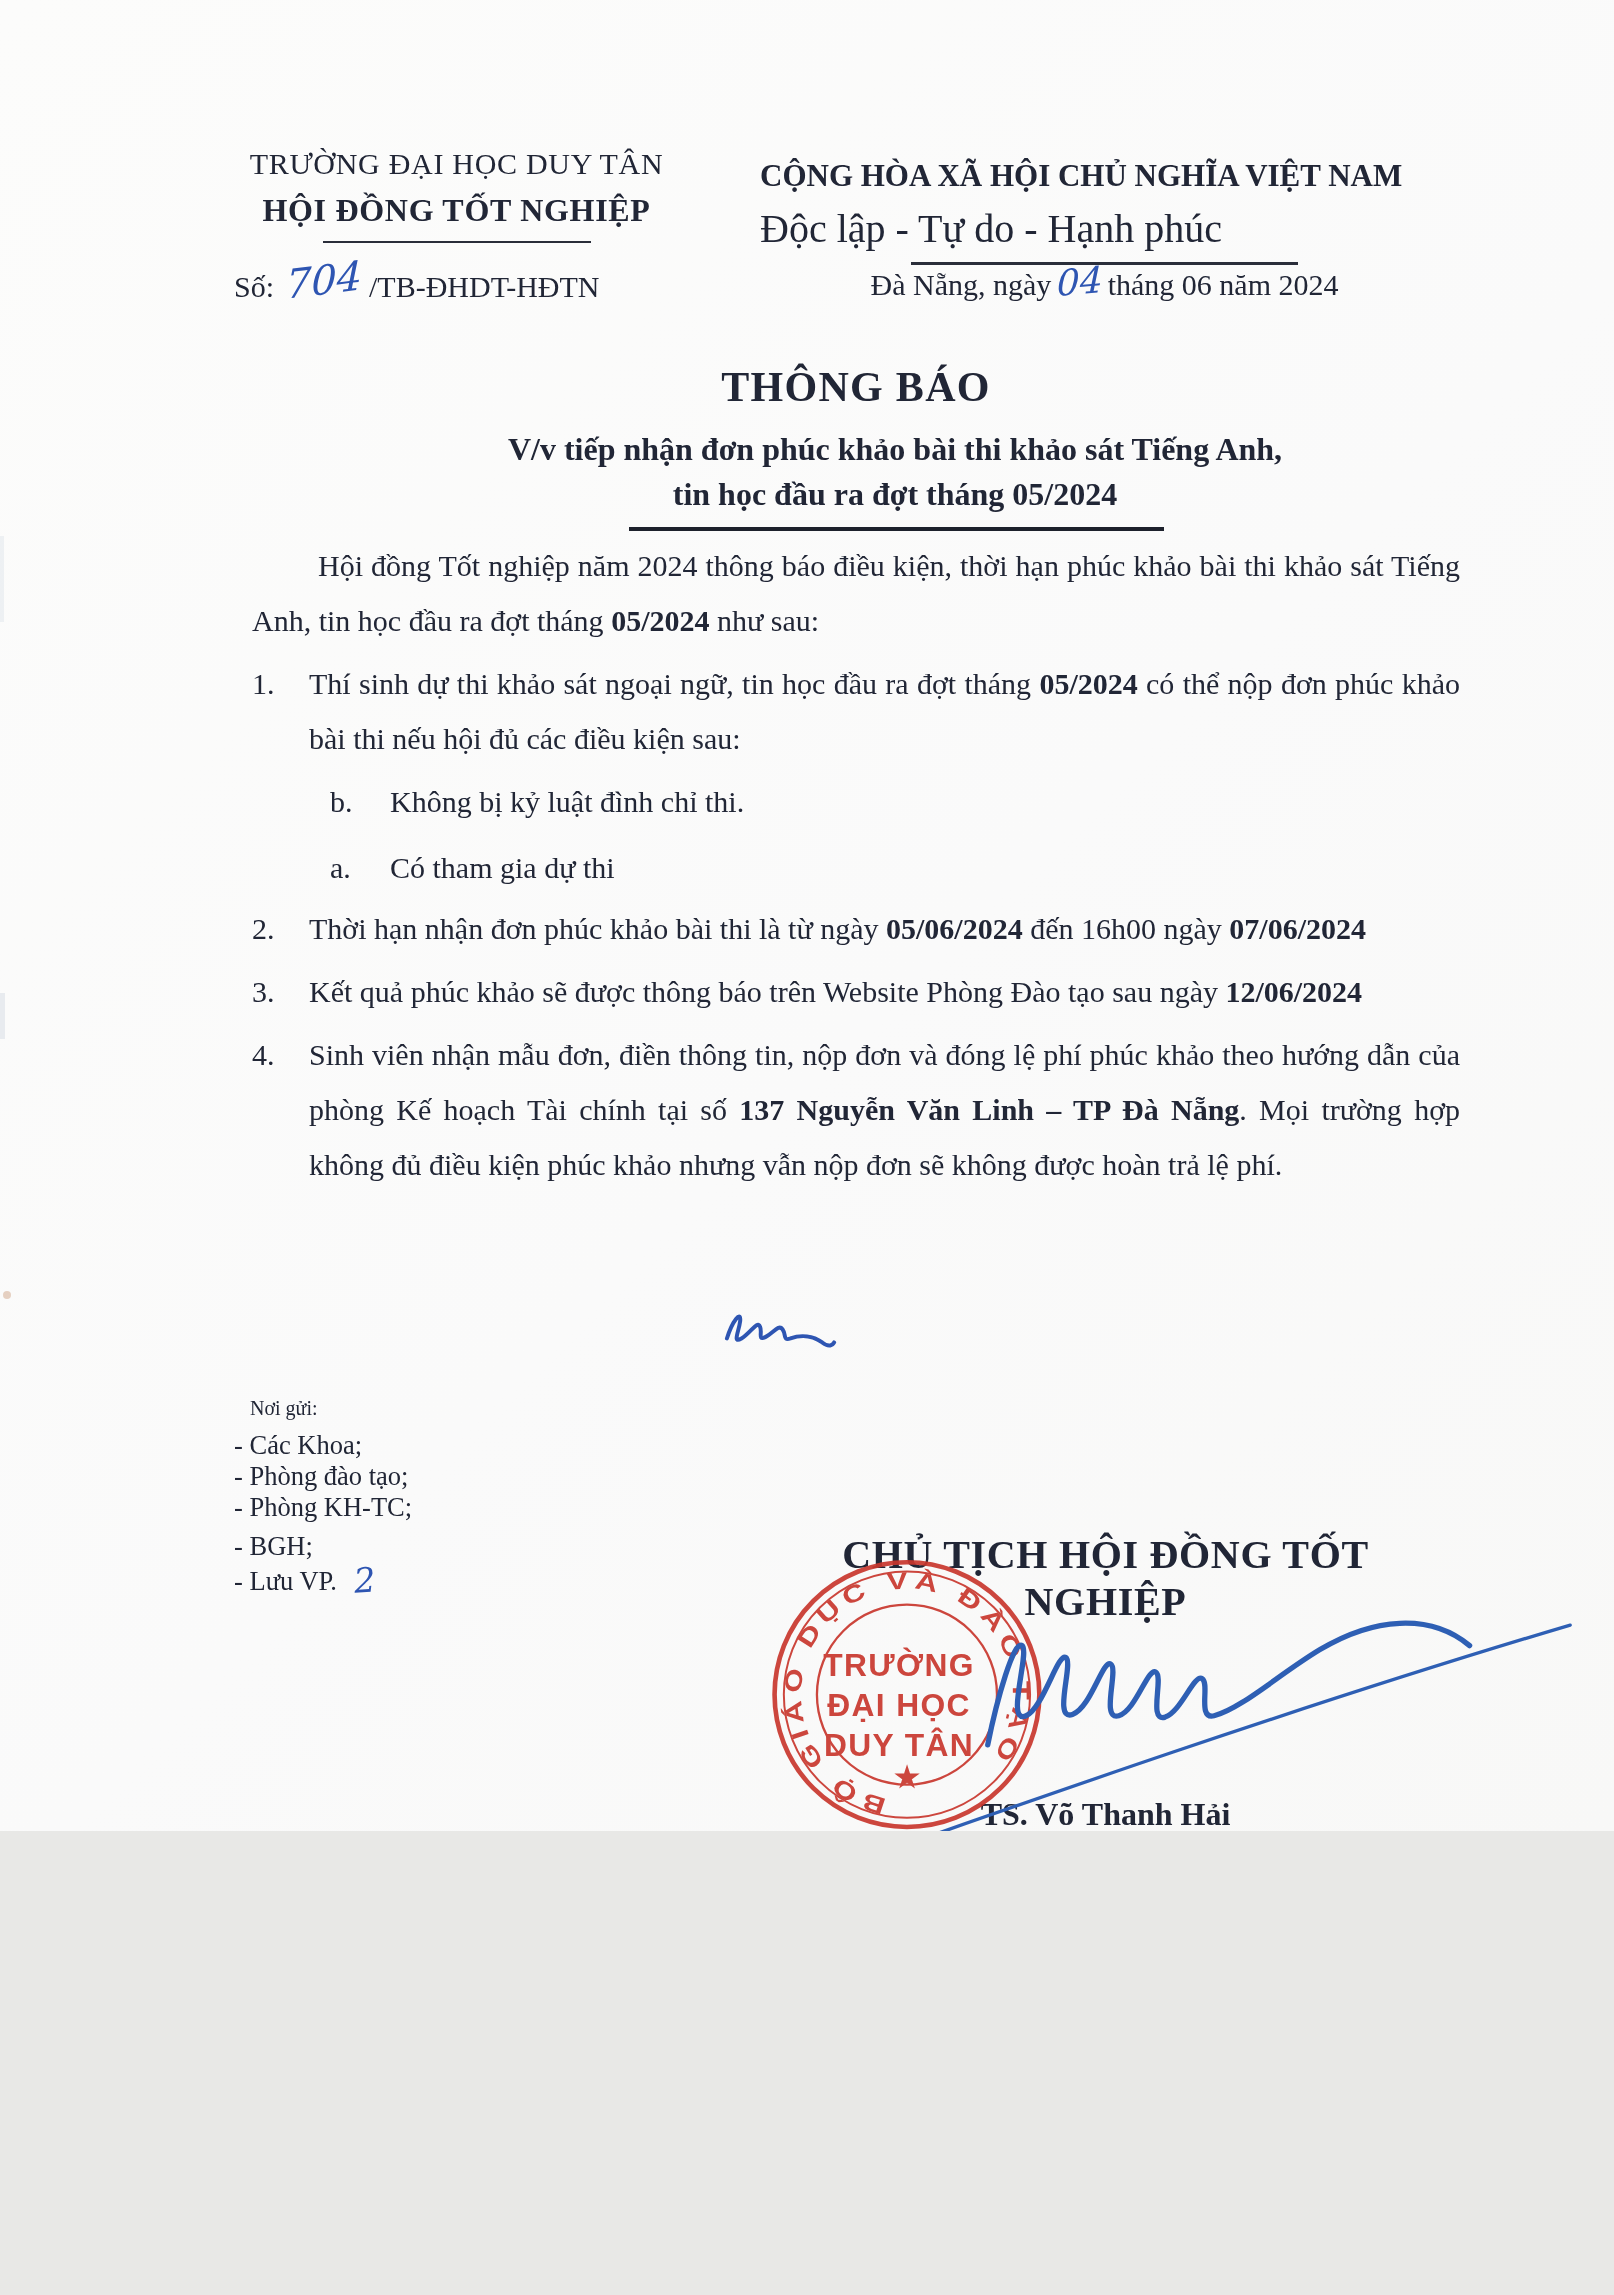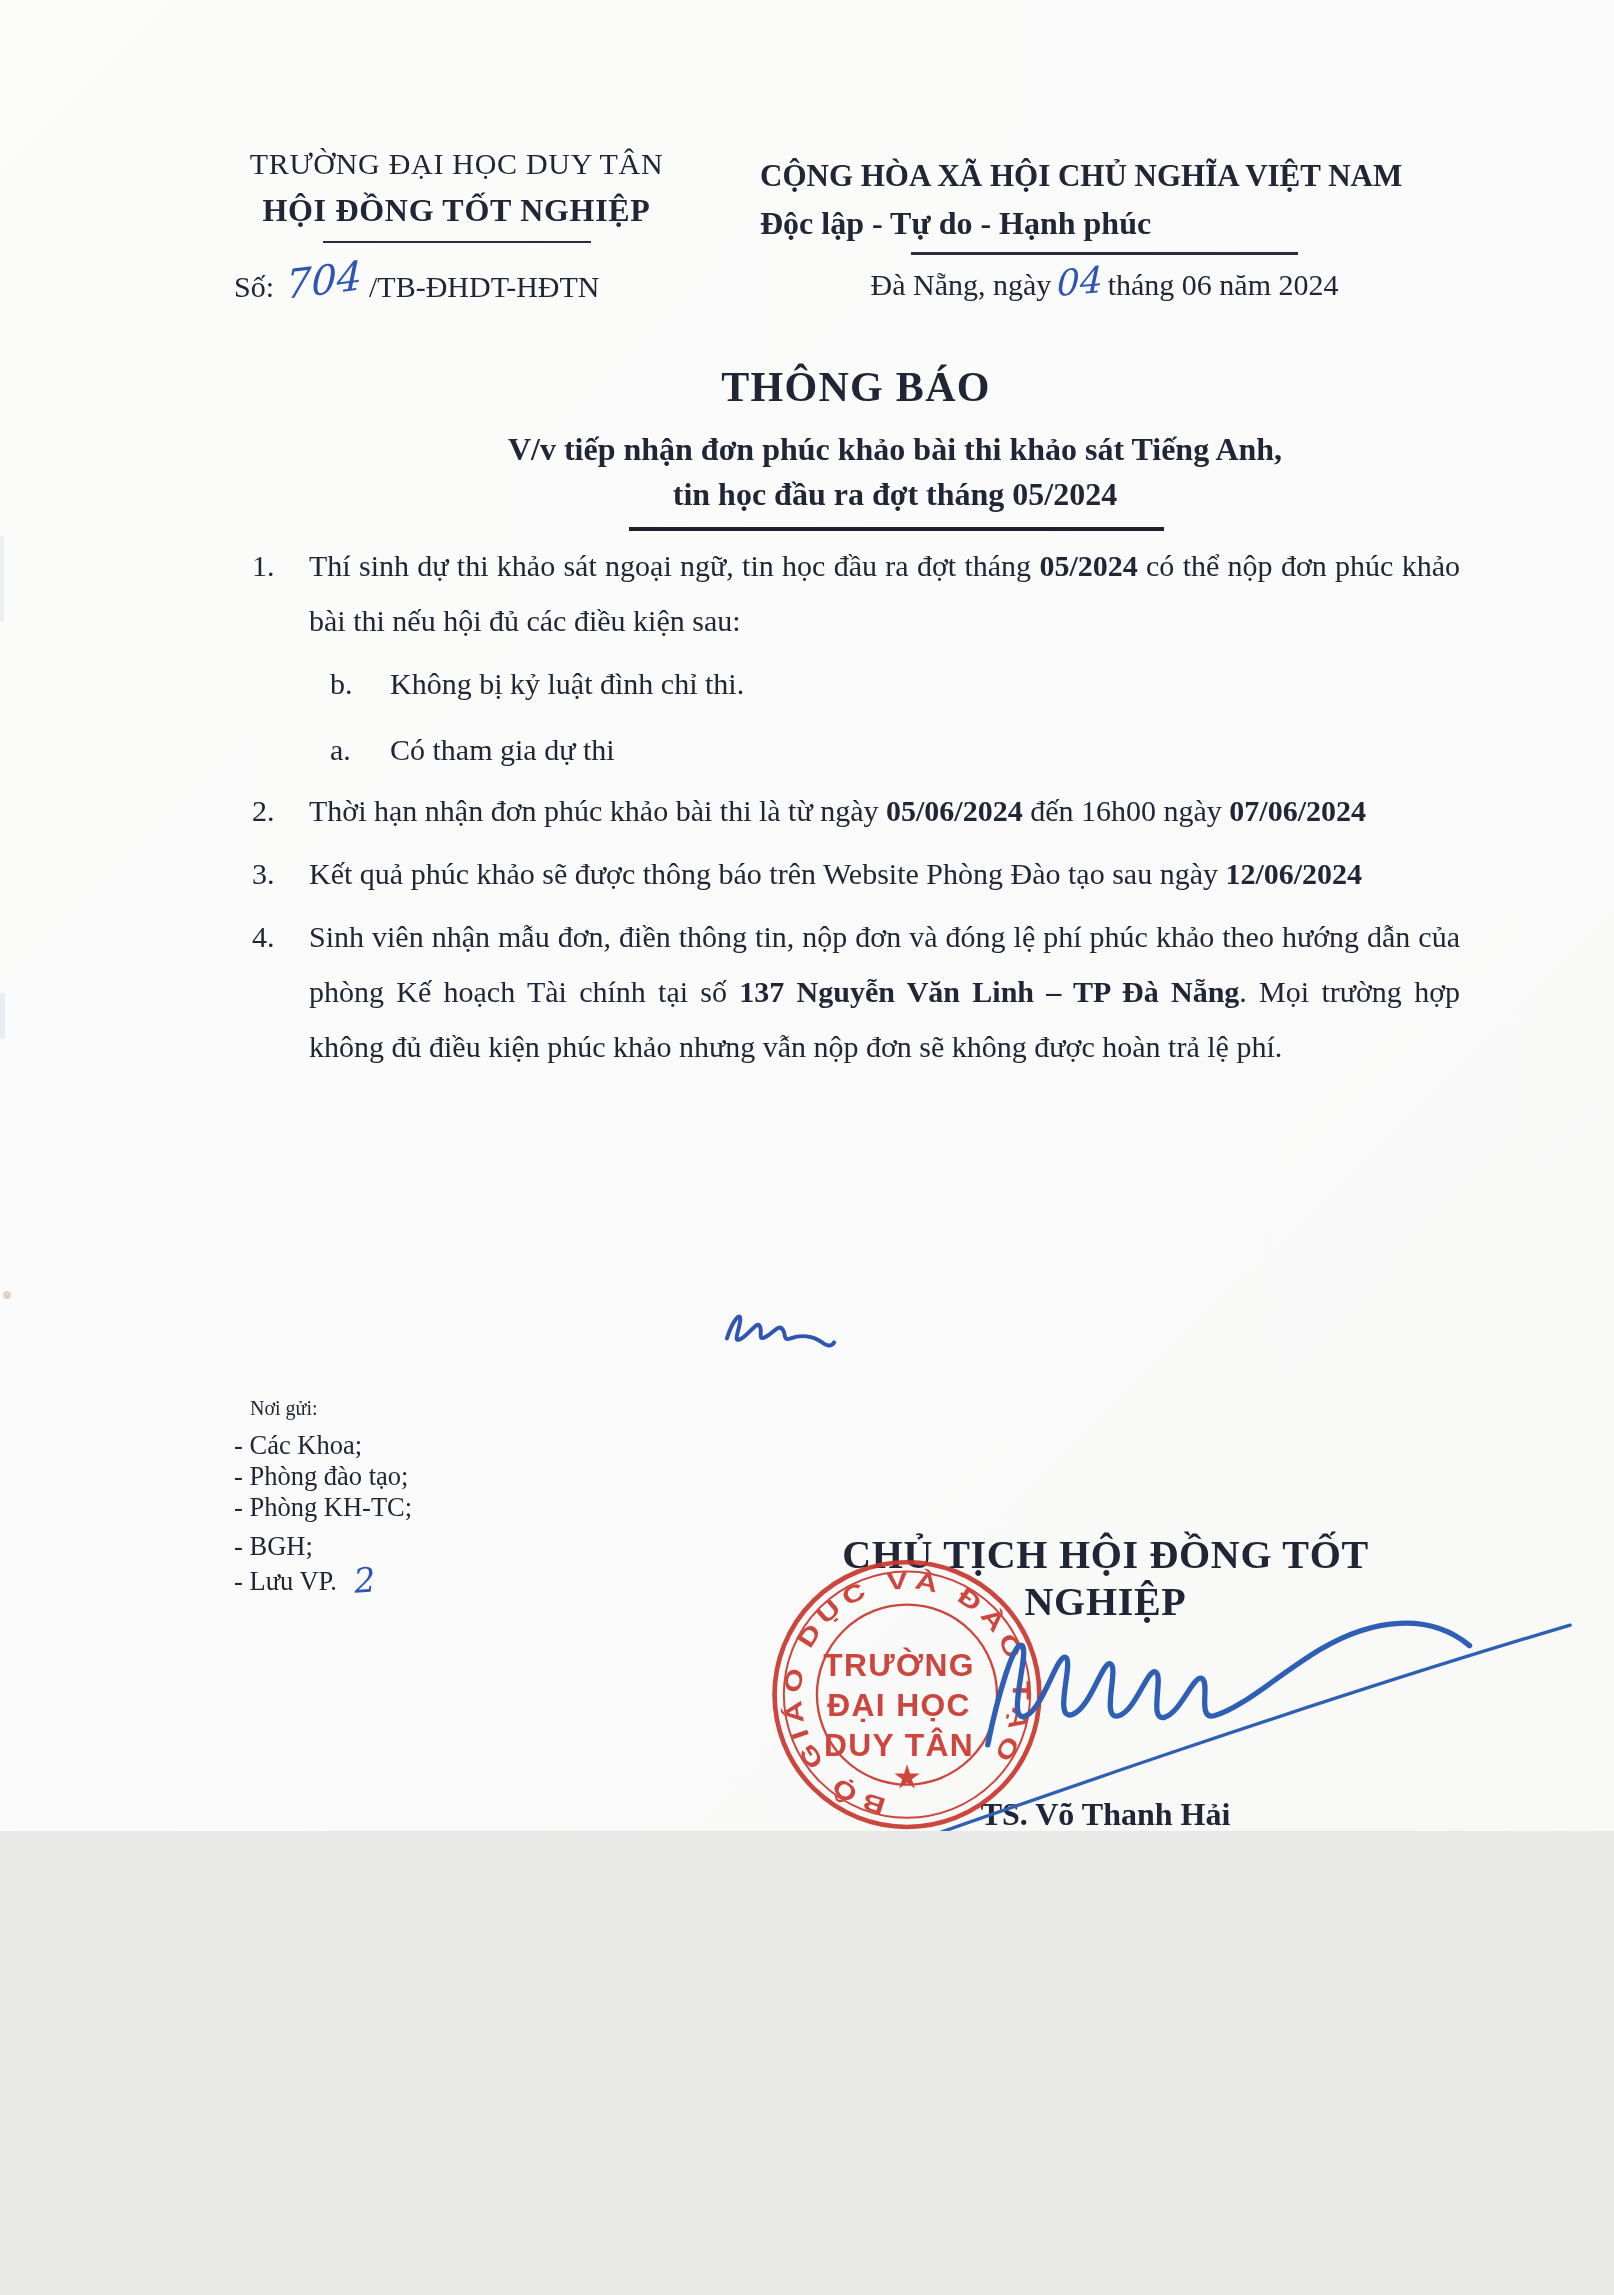--- a/index.html
+++ b/index.html
@@ -13,21 +13,21 @@
     overflow:hidden;
   }
   
   .hdr-left{position:absolute;left:225px;top:147px;width:463px;text-align:center;}
   .hdr-left .l1{font-size:30px;letter-spacing:0.7px;}
   .hdr-left .l2{font-size:32px;font-weight:bold;margin-top:10.6px;letter-spacing:0.7px;}
   .hdr-left .rule{width:268px;height:2.6px;background:#2a2e3a;margin:12px auto 0 auto;}
   .doc-number{position:absolute;left:234px;top:260px;font-size:30px;white-space:nowrap;}
   .hdr-right{position:absolute;left:760px;top:158px;width:689px;text-align:left;}
   .hdr-right .l1{font-size:31px;font-weight:bold;letter-spacing:0px;}
-  .hdr-right .l2{font-size:32px;font-weight:bold;margin-top:10.6px;}
+  .hdr-right .l2{font-size:40px;font-weight:normal;margin-top:10.6px;}
   .hdr-right .rule{width:387px;height:2.6px;background:#2a2e3a;margin:10.6px auto 0 auto;}
   .date-line{position:absolute;left:760px;top:262px;width:689px;text-align:center;font-size:30px;white-space:nowrap;}
   .hand{
     font-family:"DejaVu Serif", serif;
     font-style:italic;
     color:var(--handwriting,#2e55b2);
     display:inline-block;
   }
   .hand.num704{font-size:40px;transform:rotate(-7deg) skewX(-8deg);position:relative;top:-2.6px;margin:0 6.6px 0 12px;}
   .hand.day04{font-size:36px;transform:rotate(-5deg) skewX(-6deg);position:relative;top:-1.3px;margin:0 5.3px;}
@@ -93,20 +93,21 @@
   </div>
 
   <div class="title-block">
     <h1>THÔNG BÁO</h1>
     <div class="sub first">V/v tiếp nhận đơn phúc khảo bài thi khảo sát Tiếng Anh,</div>
     <div class="sub second">tin học đầu ra đợt tháng 05/2024</div>
     <div class="title-rule"></div>
   </div>
 
   <div class="body-text">
+    <p class="intro"><span>Hội đồng Tốt nghiệp năm 2024 thông báo điều kiện, thời hạn phúc khảo bài thi khảo sát Tiếng Anh, tin học đầu ra đợt tháng </span><b>05/2024</b><span> như sau:</span></p>
 
     <div class="item"><span class="num">1.</span><span>Thí sinh dự thi khảo sát ngoại ngữ, tin học đầu ra đợt tháng </span><b>05/2024</b><span> có thể nộp đơn phúc khảo bài thi nếu hội đủ các điều kiện sau:</span></div>
 
     <div class="sub last-sub"><span class="letter">b.</span><span>Không bị kỷ luật đình chỉ thi.</span></div>
     <div class="sub first-sub"><span class="letter">a.</span><span>Có tham gia dự thi</span></div>
 
     <div class="item"><span class="num">2.</span><span>Thời hạn nhận đơn phúc khảo bài thi là từ ngày </span><b>05/06/2024</b><span> đến 16h00 ngày </span><b>07/06/2024</b></div>
 
     <div class="item"><span class="num">3.</span><span>Kết quả phúc khảo sẽ được thông báo trên Website Phòng Đào tạo sau ngày </span><b>12/06/2024</b></div>
 

